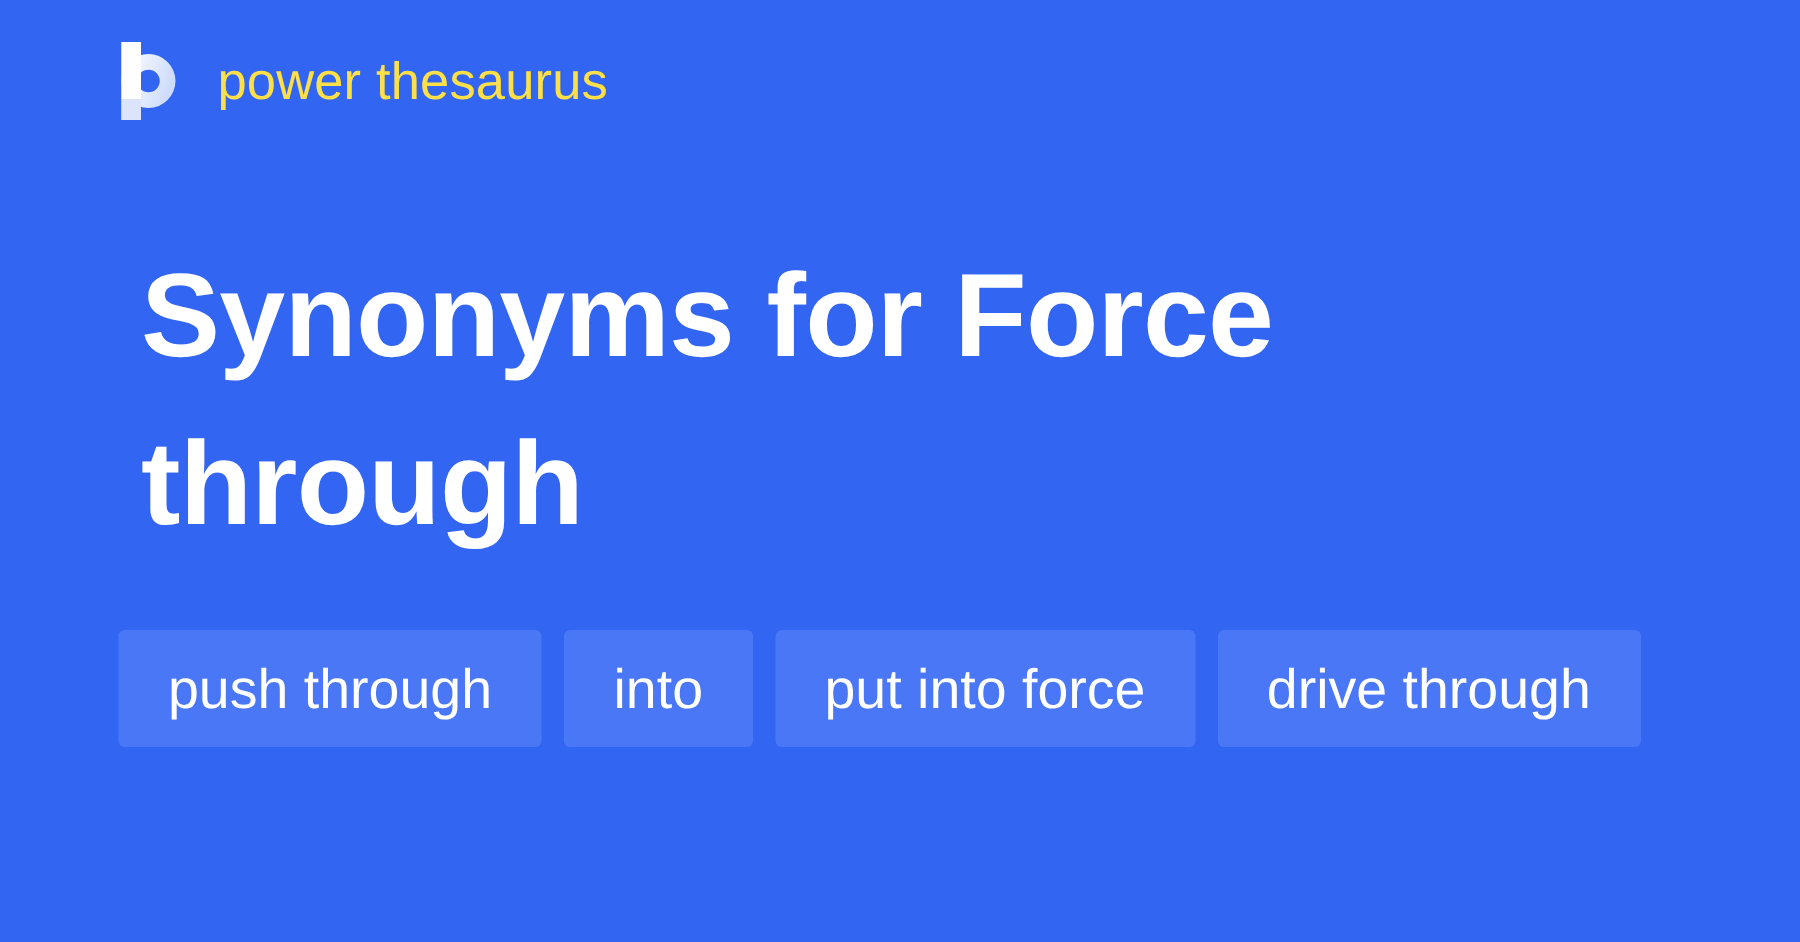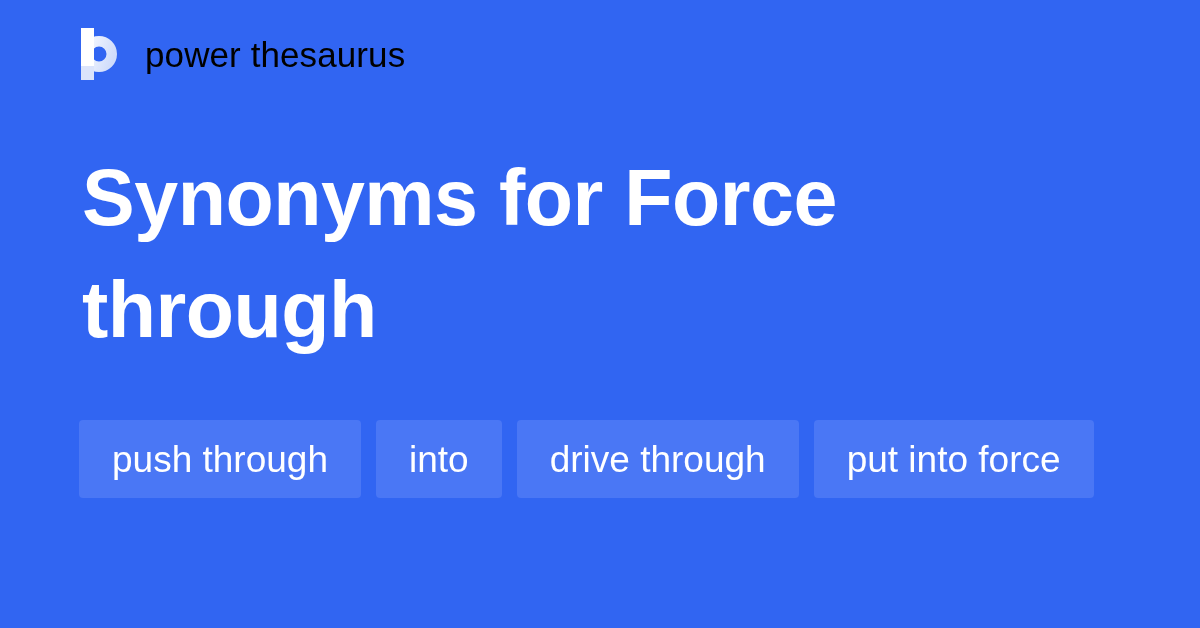--- a/index.html
+++ b/index.html
@@ -34,35 +34,35 @@
     height: 52px;
   }
   .brand-mark {
     width: 44px;
     height: 52px;
     display: block;
     flex: 0 0 auto;
   }
   .brand-name {
     margin-left: 22px;
-    color: #000000;
+    color: #fde047;
     font-size: 35px;
     font-weight: 500;
     letter-spacing: 0.1px;
     line-height: 1;
     white-space: nowrap;
   }
 
   
   .headline {
     position: absolute;
     left: 78px;
     top: 138px;
     width: 1040px;
-    margin: 4px;
+    margin: 16px;
     color: #ffffff;
     font-size: 79px;
     font-weight: 700;
     line-height: 1.42;
     letter-spacing: -0.5px;
   }
 
   
   .chips {
     position: absolute;
@@ -113,17 +113,17 @@
       <rect x="2" y="0" width="13" height="38" fill="#ffffff"></rect>
     </svg>
     <span class="brand-name">power thesaurus</span>
   </div>
 
   <h1 class="headline">Synonyms for Force through</h1>
 
   <div class="chips">
     <span class="chip">push through</span>
     <span class="chip">into</span>
+    <span class="chip">put into force</span>
     <span class="chip">drive through</span>
-    <span class="chip">put into force</span>
   </div>
 
 </div>
 
 </body></html>

